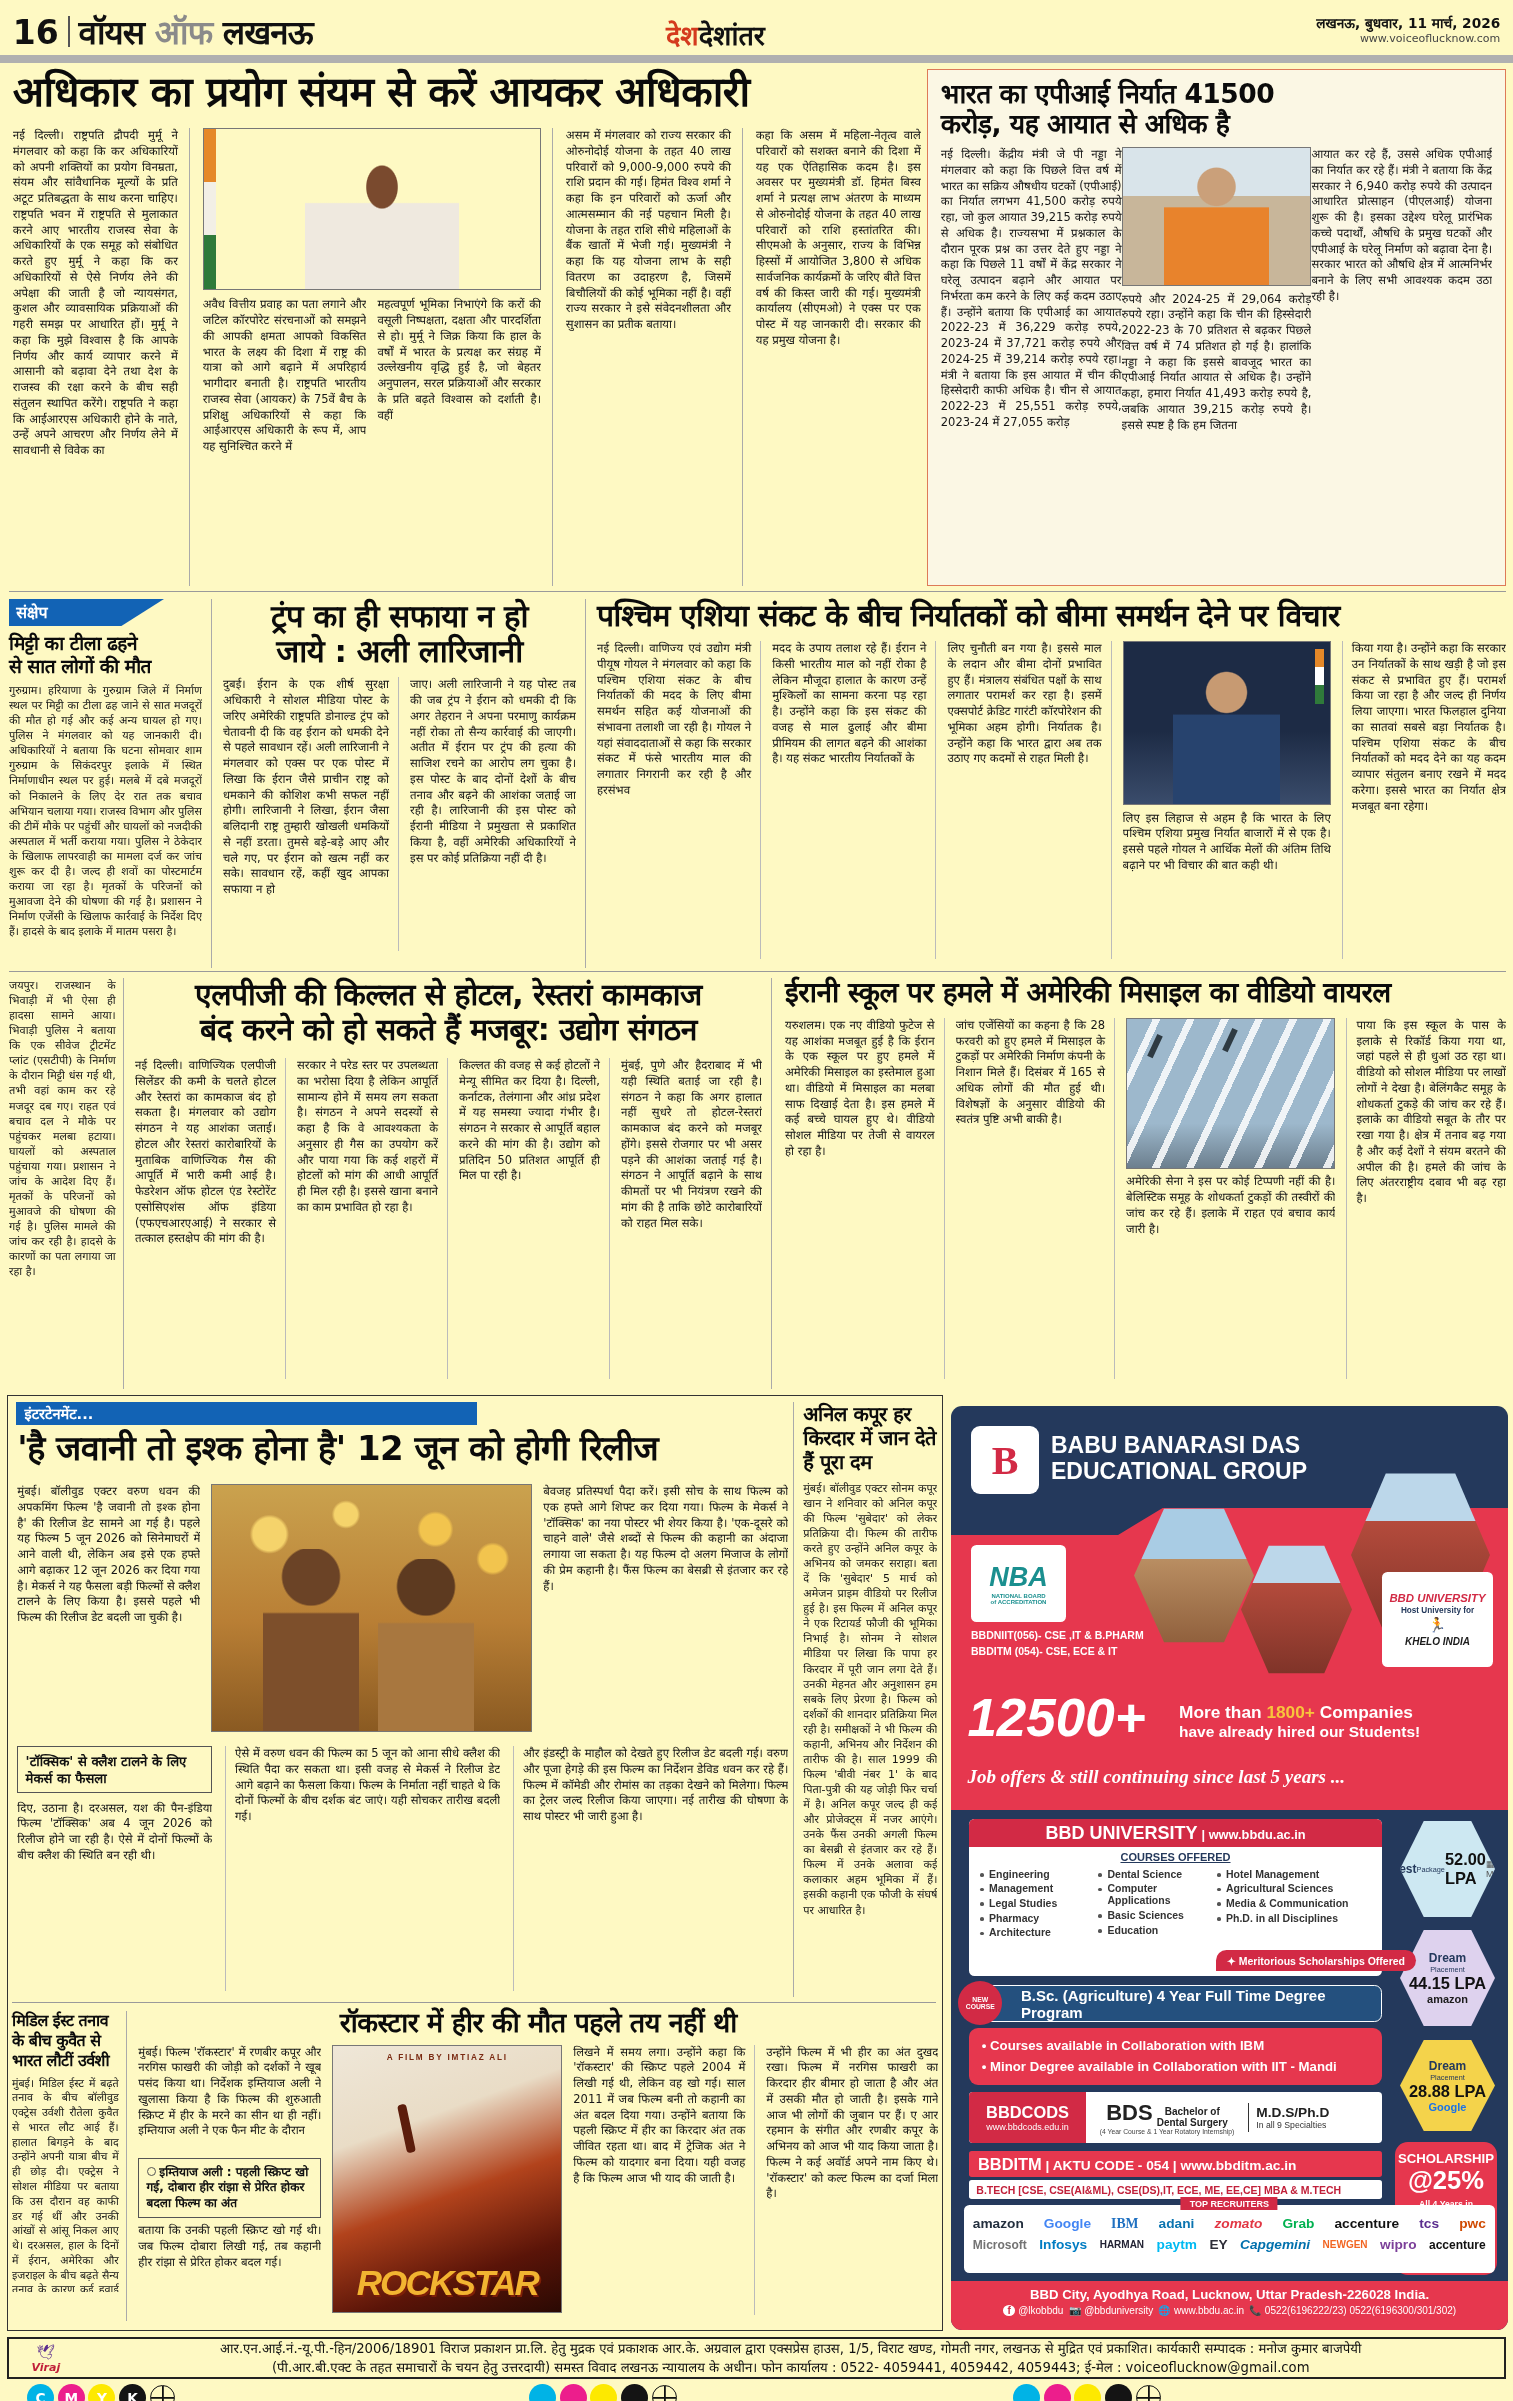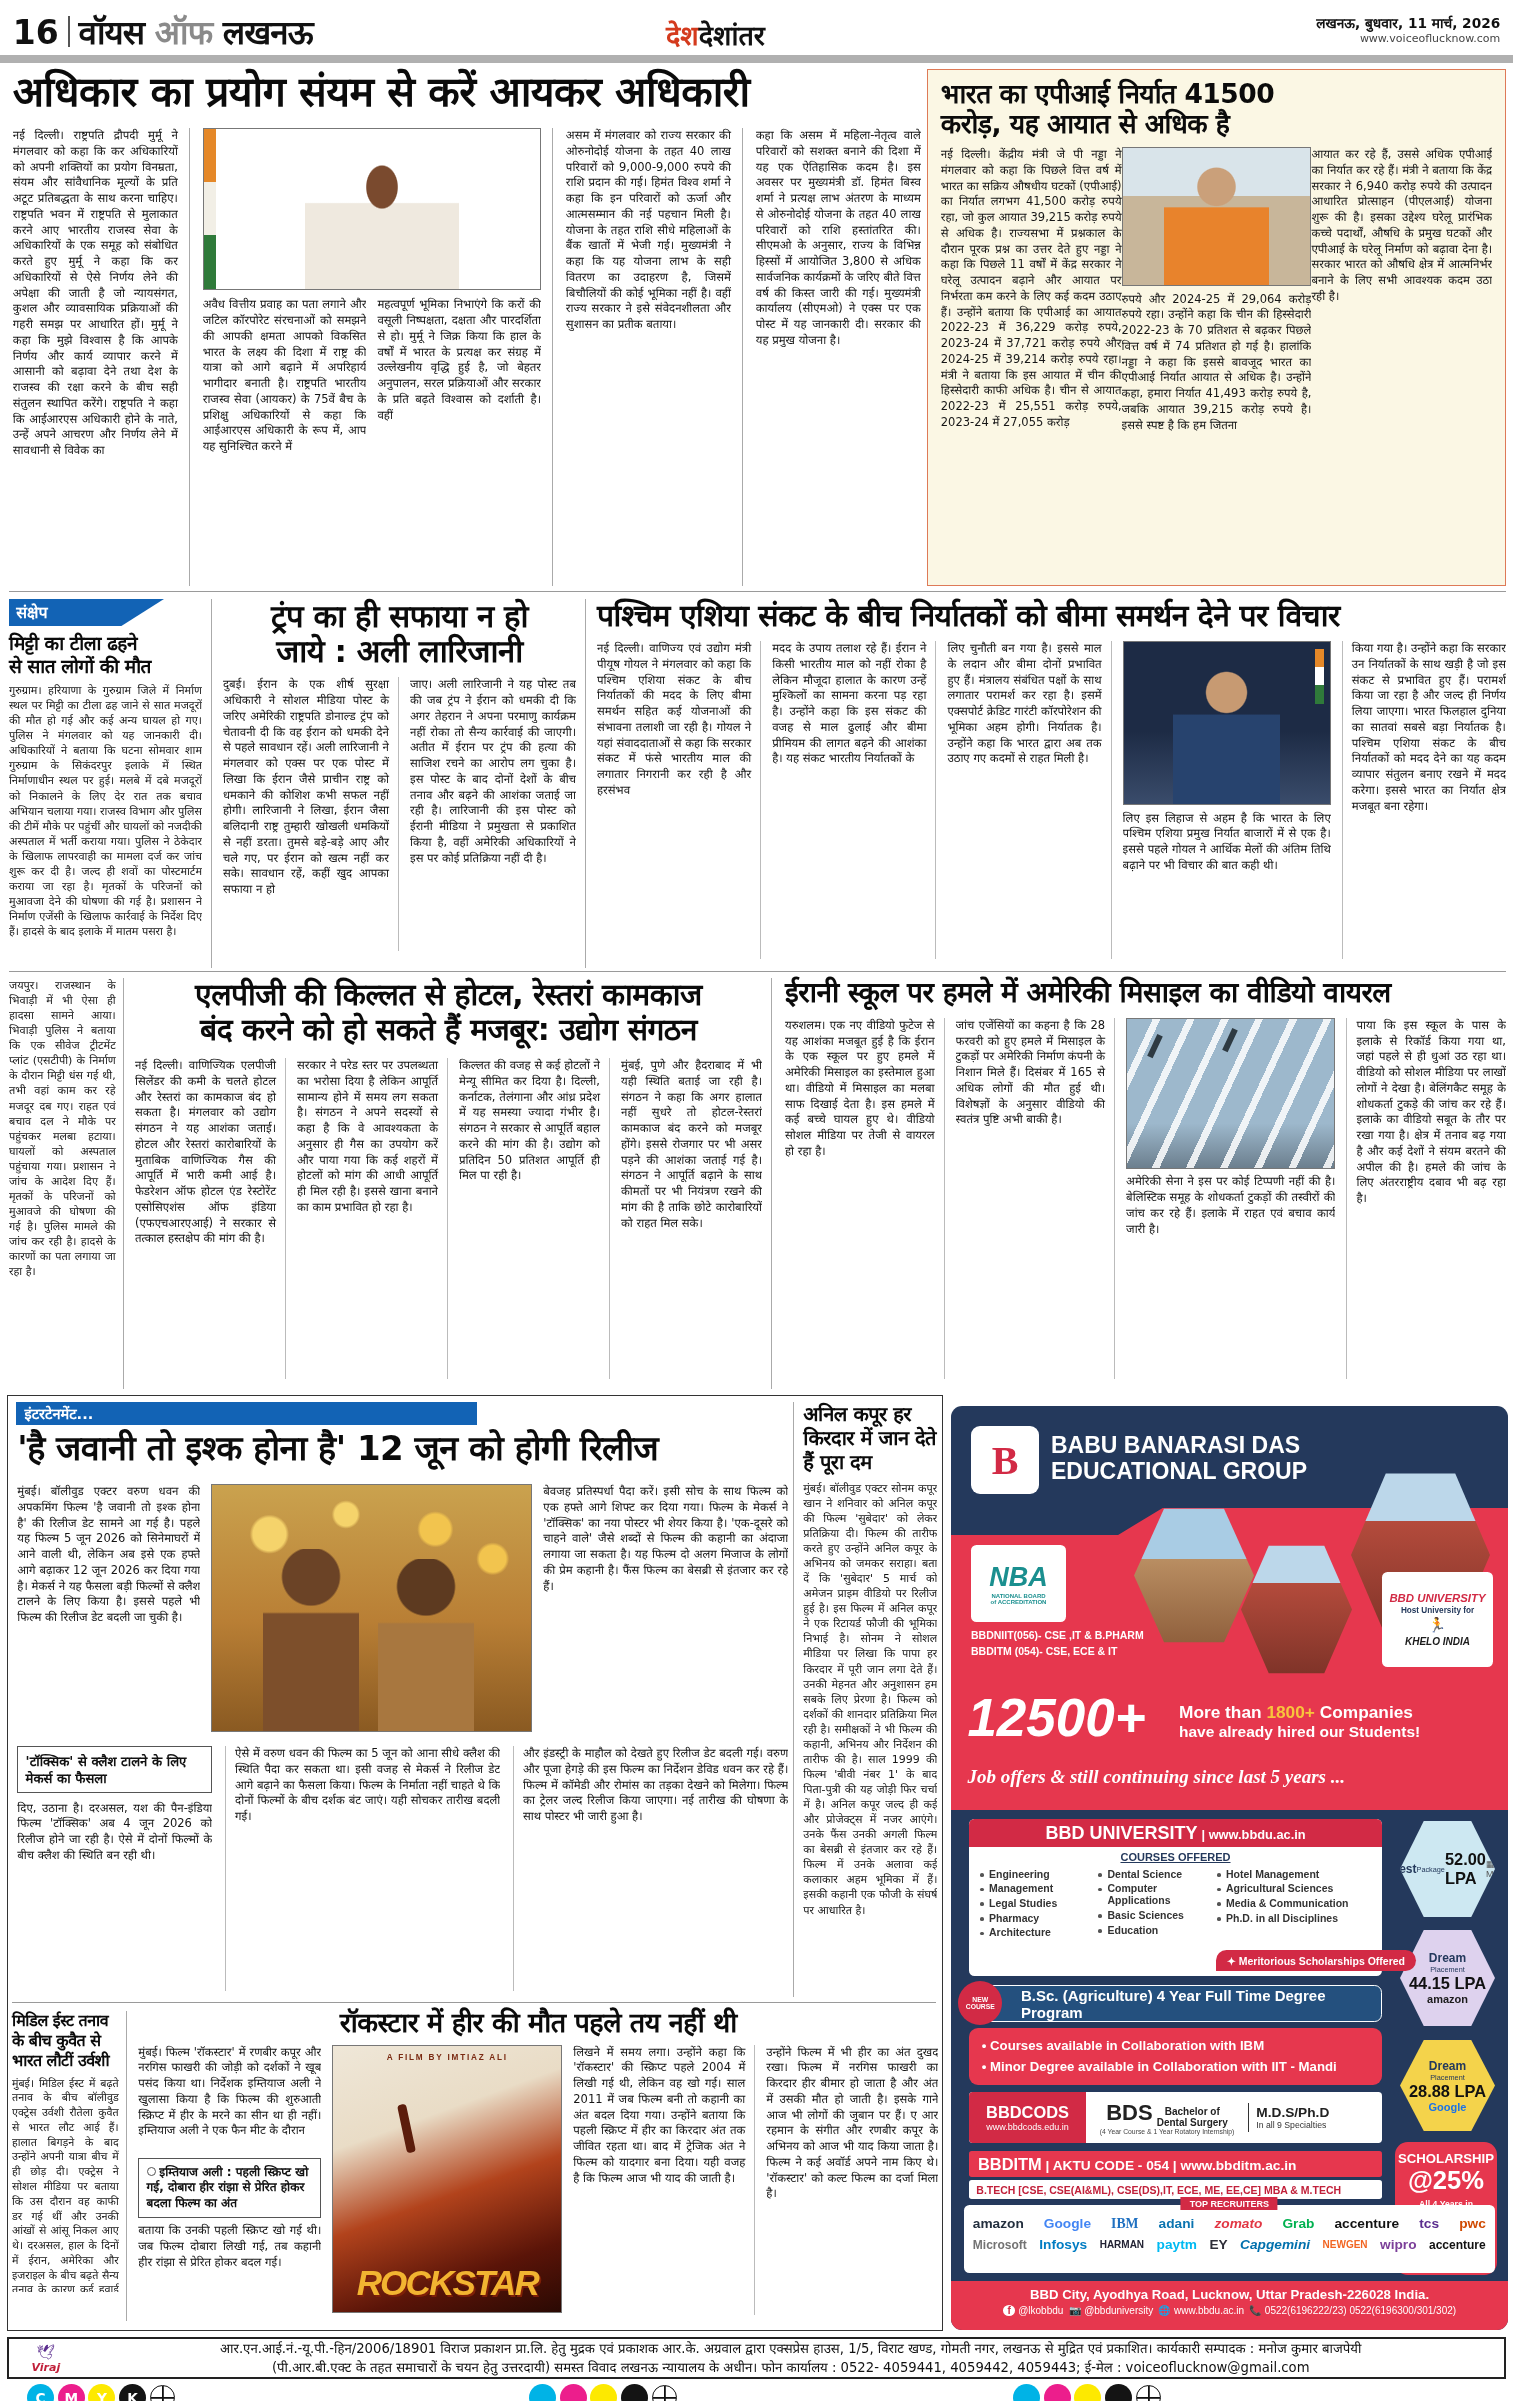--- a/index.html
+++ b/index.html
@@ -1,17 +1,17 @@
 <!DOCTYPE html>
 <html style="font-size:14.6px"><head>
 <meta charset="utf-8">
 <style>
   * { margin:0; padding:0; box-sizing:border-box; }
   body { background:#888; font-family:"DejaVu Sans", sans-serif; }
-  .page { position:relative; width:1513px; height:2401px; background:#ffffff; margin:0 auto; overflow:hidden; color:#111; }
+  .page { position:relative; width:1513px; height:2401px; background:#fef9c3; margin:0 auto; overflow:hidden; color:#111; }
   .abs { position:absolute; }
   .bt { font-size:11.5px; line-height:1.37; text-align:justify; color:#161616; overflow:hidden; }
   .hlc { color:#0b0b0b; font-weight:bold; letter-spacing:-0.5px; }
   .hr { background:#9a9a9a; height:0.9px; }
   .pcol { overflow:hidden; }
   .photo { overflow:hidden; position:relative; border:0.9px solid #777; }
 
   
   .mast-num { font-size:33px; font-weight:bold; }
   .mast { font-size:33px; font-weight:bold; letter-spacing:-0.9px; }

